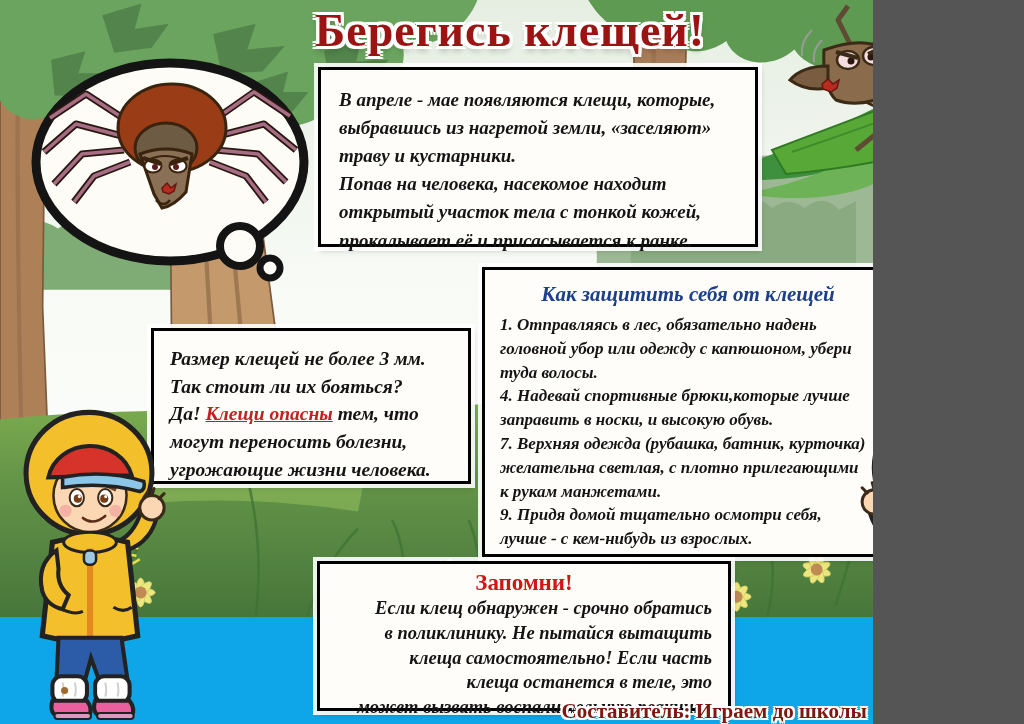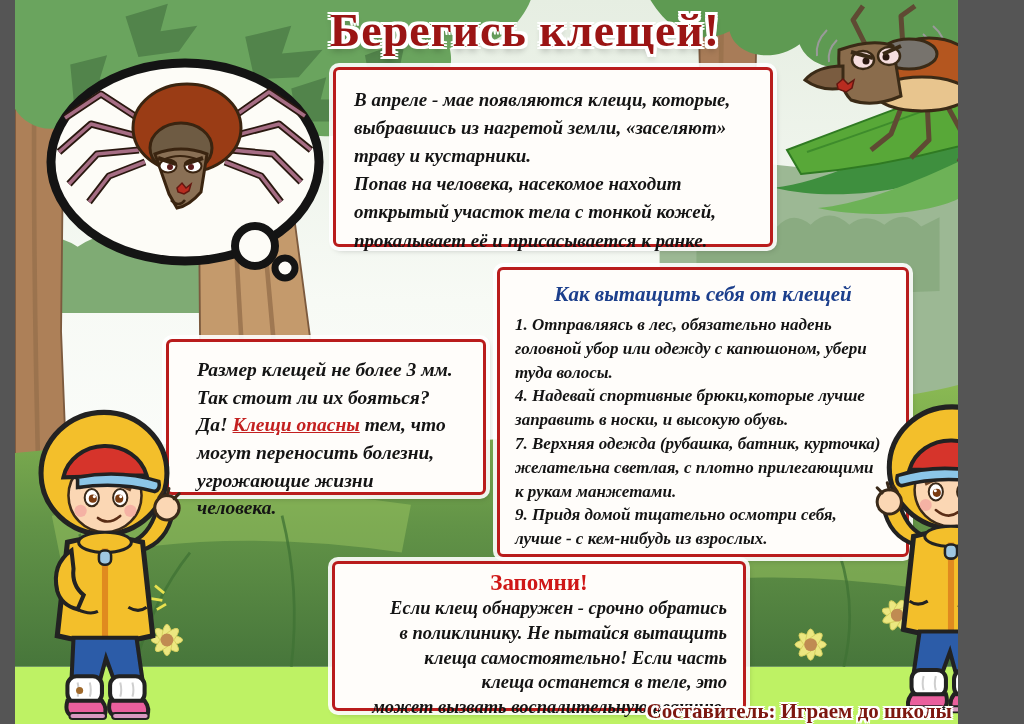--- a/index.html
+++ b/index.html
@@ -1,32 +1,32 @@
 <!DOCTYPE html>
 <html><head>
 <meta charset="utf-8">
 <style>
   html,body{margin:0;padding:0;background:#555;}
-  #poster{position:relative;width:943px;height:724px;overflow:hidden;
-    font-family:"Liberation Serif","DejaVu Serif",serif;background:#bef264;margin-left:15px;}
+  #poster{position:relative;width:873px;height:724px;overflow:hidden;
+    font-family:"Liberation Serif","DejaVu Serif",serif;background:#0ea5e9;}
   #bg{position:absolute;inset:0;z-index:0;}
   .layer{position:absolute;}
   
   #title{left:240px;top:4px;width:540px;text-align:center;z-index:2;
     font-size:46px;font-weight:bold;color:#9b1414;letter-spacing:1px;
     text-shadow:-3px -3px 0 #fff,3px -3px 0 #fff,-3px 3px 0 #fff,3px 3px 0 #fff,
                  0 -3px 0 #fff,0 3px 0 #fff,-3px 0 0 #fff,3px 0 0 #fff, 0 5px 6px rgba(0,0,0,.25);}
   
-  .tbox{position:absolute;background:#fffdfa;border:3px solid #b91c1c;border-radius:6px;
+  .tbox{position:absolute;background:#fffdfa;border:3px solid #000000;border-radius:0;
     box-shadow:0 0 0 4px rgba(255,255,255,.9),2px 3px 6px rgba(0,0,0,.25);
     z-index:2;box-sizing:border-box;color:#141414;}
   .tbox p{margin:0;white-space:pre-line;font-weight:bold;font-style:italic;}
   #box-intro{left:318px;top:67px;width:440px;height:180px;padding:16px 18px;}
   #box-intro p{font-size:19px;line-height:1.48;}
-  #box-size{left:151px;top:339px;width:320px;height:156px;padding:14px 28px;}
+  #box-size{left:151px;top:328px;width:320px;height:156px;padding:14px 16px;}
   #box-size p{font-size:19.5px;line-height:1.42;}
   #box-size .accent{color:#c32020;text-decoration:underline;}
   #box-protect{left:482px;top:267px;width:412px;height:290px;padding:10px 15px;}
   #box-protect h3{margin:2px 0 6px 0;text-align:center;font-size:21px;font-style:italic;
     color:#1c3f8c;font-weight:bold;}
   #box-protect p{font-size:17px;line-height:1.4;}
   #box-remember{left:317px;top:561px;width:414px;height:150px;padding:6px 16px 10px;}
   #box-remember h3{margin:0;text-align:center;font-size:23px;
     color:#cf1717;font-weight:bold;}
   #box-remember p{font-size:18.5px;line-height:1.34;text-align:right;}
@@ -221,21 +221,21 @@
 
   <div id="box-size" class="tbox">
     <p><span>Размер клещей не более 3 мм.
 Так стоит ли их бояться?
 Да! </span><span class="accent">Клещи опасны</span><span> тем, что
 могут переносить болезни,
 угрожающие жизни человека.</span></p>
   </div>
 
   <div id="box-protect" class="tbox">
-    <h3>Как вытащить себя от клещей</h3>
+    <h3>Как защитить себя от клещей</h3>
     <p>1. Отправляясь  в лес, обязательно надень
 головной  убор или одежду с капюшоном, убери
 туда волосы.</p>
     <p>4. Надевай спортивные брюки,которые лучше
 заправить в носки, и высокую обувь.</p>
     <p>7. Верхняя одежда (рубашка, батник, курточка)
 желательна светлая, с плотно прилегающими
 к рукам манжетами.</p>
     <p>9. Придя домой тщательно осмотри себя,
 лучше - с кем-нибудь из взрослых.</p>

